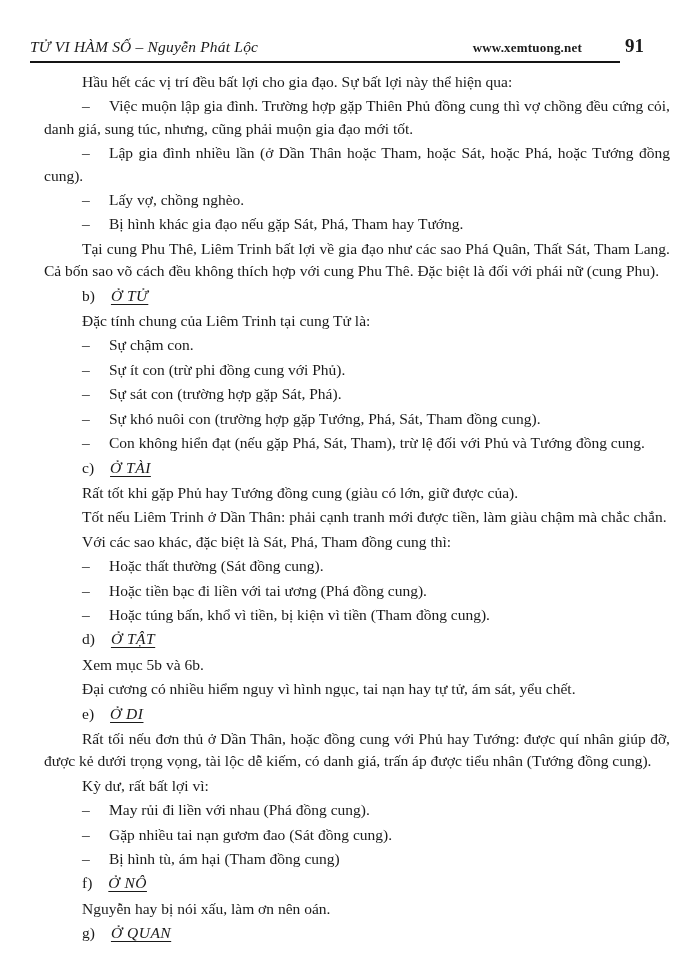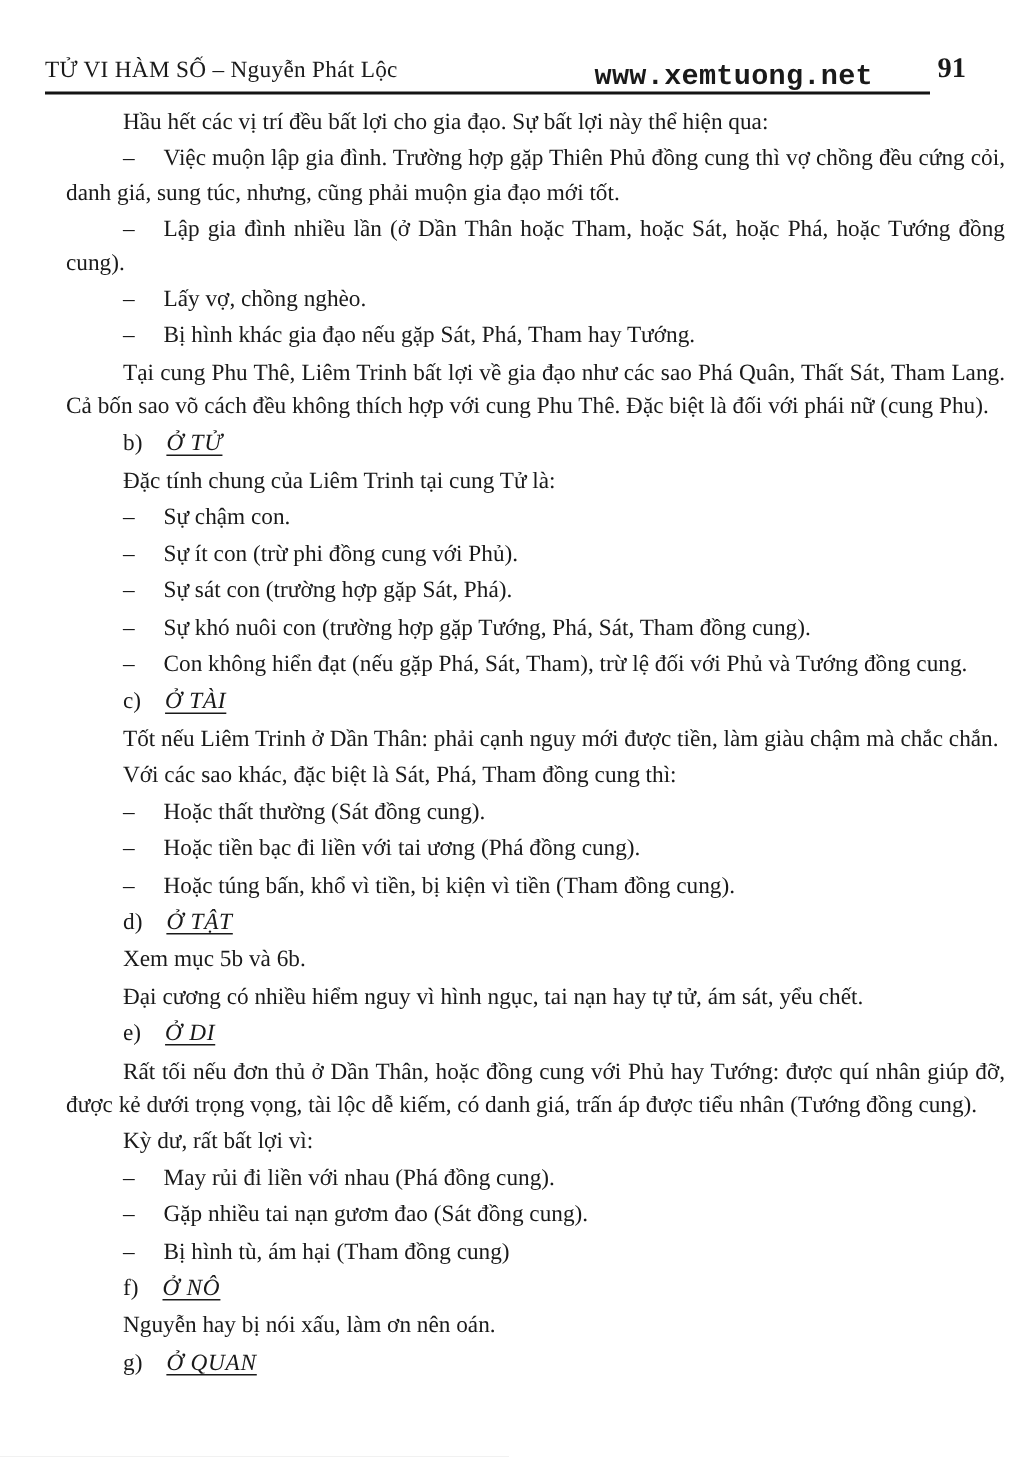--- a/index.html
+++ b/index.html
@@ -8,26 +8,26 @@
     position:relative;
     width:686px; height:971px;
     margin:0 auto;
     background:#ffffff;
     color:#1a1a1a;
     font-family:"Liberation Serif","DejaVu Serif",serif;
     overflow:hidden;
   }
   .book-title {
     position:absolute; left:30px; top:38px;
-    font-size:15.5px; letter-spacing:.2px;
+    font-size:15.5px; letter-spacing:.2px;font-style:italic;
   }
   .website {
     position:absolute; right:104px; top:40px;
-    font-family:Liberation Mono, monospace;
-    font-weight:bold; font-size:19px; letter-spacing:.2px;
+    font-family:Liberation Serif, serif;
+    font-weight:bold; font-size:13px; letter-spacing:.2px;
   }
   .page-number {
     position:absolute; right:42px; top:35px;
     font-size:19px; font-weight:bold; 
   }
   .header-rule {
     position:absolute; left:30px; top:61px;
     width:590px; height:2px; background:#141414;
   }
   .content {
@@ -62,21 +62,22 @@
       <p class="bullet"><span class="dash">–</span><span>Bị hình khác gia đạo nếu gặp Sát, Phá, Tham hay Tướng.</span></p>
       <p class="para">Tại cung Phu Thê, Liêm Trinh bất lợi về gia đạo như các sao Phá Quân, Thất Sát, Tham Lang. Cả bốn sao võ cách đều không thích hợp với cung Phu Thê. Đặc biệt là đối với phái nữ (cung Phu).</p>
       <p class="heading"><span>b)</span><span class="heading-label">Ở TỬ</span></p>
       <p class="para">Đặc tính chung của Liêm Trinh tại cung Tử là:</p>
       <p class="bullet"><span class="dash">–</span><span>Sự chậm con.</span></p>
       <p class="bullet"><span class="dash">–</span><span>Sự ít con (trừ phi đồng cung với Phủ).</span></p>
       <p class="bullet"><span class="dash">–</span><span>Sự sát con (trường hợp gặp Sát, Phá).</span></p>
       <p class="bullet"><span class="dash">–</span><span>Sự khó nuôi con (trường hợp gặp Tướng, Phá, Sát, Tham đồng cung).</span></p>
       <p class="bullet"><span class="dash">–</span><span>Con không hiển đạt (nếu gặp Phá, Sát, Tham), trừ lệ đối với Phủ và Tướng đồng cung.</span></p>
       <p class="heading"><span>c)</span><span class="heading-label">Ở TÀI</span></p>
-      <p class="para">Tốt nếu Liêm Trinh ở Dần Thân: phải cạnh nguy mới được tiền, làm giàu chậm mà chắc chắn.</p>
+      <p class="para">Rất tốt khi gặp Phủ hay Tướng đồng cung (giàu có lớn, giữ được của).</p>
+      <p class="para">Tốt nếu Liêm Trinh ở Dần Thân: phải cạnh tranh mới được tiền, làm giàu chậm mà chắc chắn.</p>
       <p class="para">Với các sao khác, đặc biệt là Sát, Phá, Tham đồng cung thì:</p>
       <p class="bullet"><span class="dash">–</span><span>Hoặc thất thường (Sát đồng cung).</span></p>
       <p class="bullet"><span class="dash">–</span><span>Hoặc tiền bạc đi liền với tai ương (Phá đồng cung).</span></p>
       <p class="bullet"><span class="dash">–</span><span>Hoặc túng bấn, khổ vì tiền, bị kiện vì tiền (Tham đồng cung).</span></p>
       <p class="heading"><span>d)</span><span class="heading-label">Ở TẬT</span></p>
       <p class="para">Xem mục 5b và 6b.</p>
       <p class="para">Đại cương có nhiều hiểm nguy vì hình ngục, tai nạn hay tự tử, ám sát, yểu chết.</p>
       <p class="heading"><span>e)</span><span class="heading-label">Ở DI</span></p>
       <p class="para">Rất tối nếu đơn thủ ở Dần Thân, hoặc đồng cung với Phủ hay Tướng: được quí nhân giúp đỡ, được kẻ dưới trọng vọng, tài lộc dễ kiếm, có danh giá, trấn áp được tiểu nhân (Tướng đồng cung).</p>
       <p class="para">Kỳ dư, rất bất lợi vì:</p>

